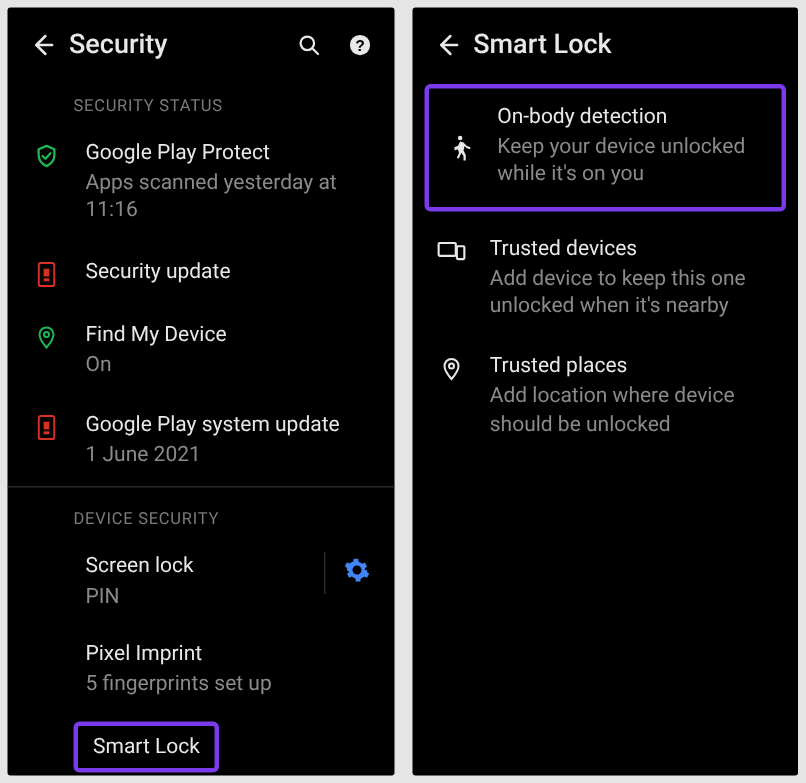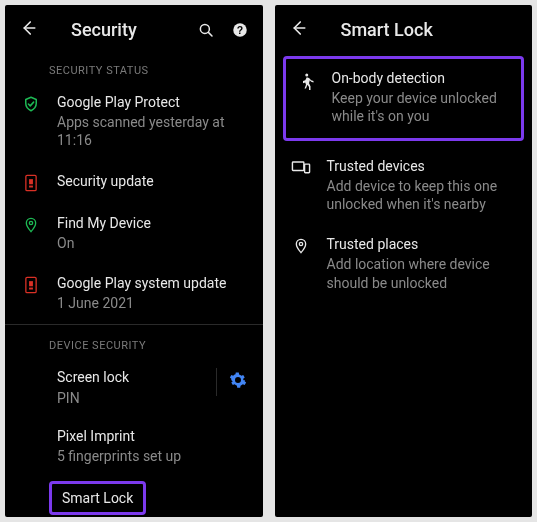--- a/index.html
+++ b/index.html
@@ -10,21 +10,21 @@
     --icon-green:#1db954;
     --icon-red:#d93025;
     --icon-blue:#4285f4;
     --divider:#2a2a2a;
     --highlight:#7c3aed;
   }
   *{box-sizing:border-box;}
   html,body{margin:0;padding:0;background:#e5e5e5;}
   body{font-family:-apple-system,Roboto,Arial,sans-serif;width:537px;height:522px;display:flex;gap:12px;padding:5px;}
   .phone{flex:1;background:var(--bg);overflow:hidden;color:var(--text);position:relative;border-radius:2px;}
-  .topbar{display:flex;padding:14px 14px 10px 14px;gap:34px;}
+  .topbar{display:flex;align-items:center;padding:14px 14px 10px 14px;gap:9px;}
   .back{width:18px;height:18px;flex:none;}
   .title{font-size:18px;font-weight:500;flex:1;}
   .topicons{display:flex;gap:16px;align-items:center;}
   .icon-svg{display:block;}
   .section-header{
     font-size:11px;
     letter-spacing:0.5px;
     color:var(--section-header);
     text-transform:uppercase;
     padding:14px 16px 6px;
@@ -46,21 +46,21 @@
     margin:6px 0 6px 44px;
     width:fit-content;
     font-size:14px;
     color:var(--text);
   }
   .highlight-row{
     border:3px solid var(--highlight);
     border-radius:4px;
     margin:6px 8px;
   }
-  .highlight-row .row{padding:10px 10px 12px;}
+  .highlight-row .row{padding:10px 10px 12px;align-items:center;}
   .row.tight{padding:8px 16px 10px;}
 </style>
 </head>
 <body>
 
 <div class="phone">
   <div class="topbar">
     <span class="back">
       <svg class="icon-svg" width="18" height="18" viewBox="0 0 24 24" fill="none" stroke="#e8e8e8" stroke-width="2.2" stroke-linecap="round" stroke-linejoin="round">
           <polyline points="15 4 7 12 15 20"></polyline>

